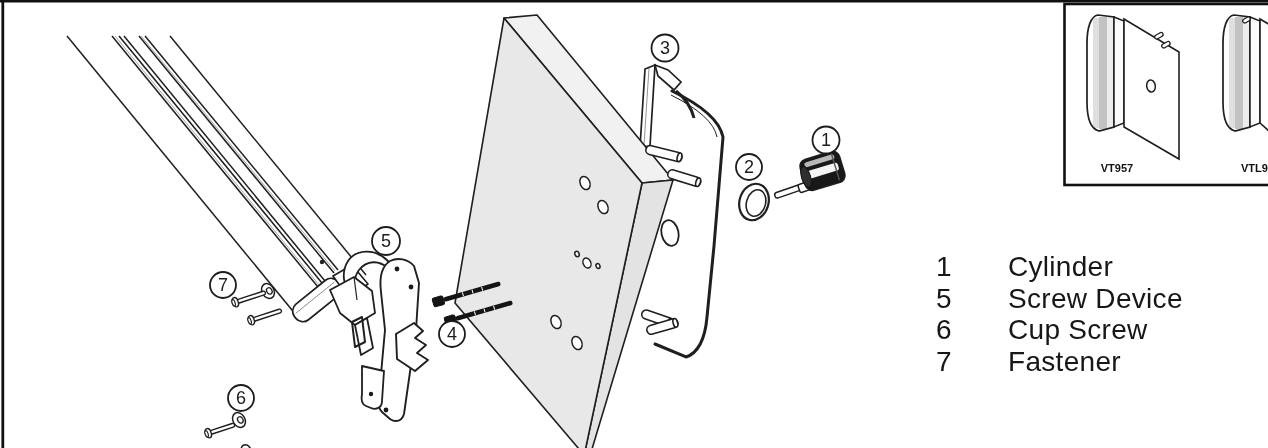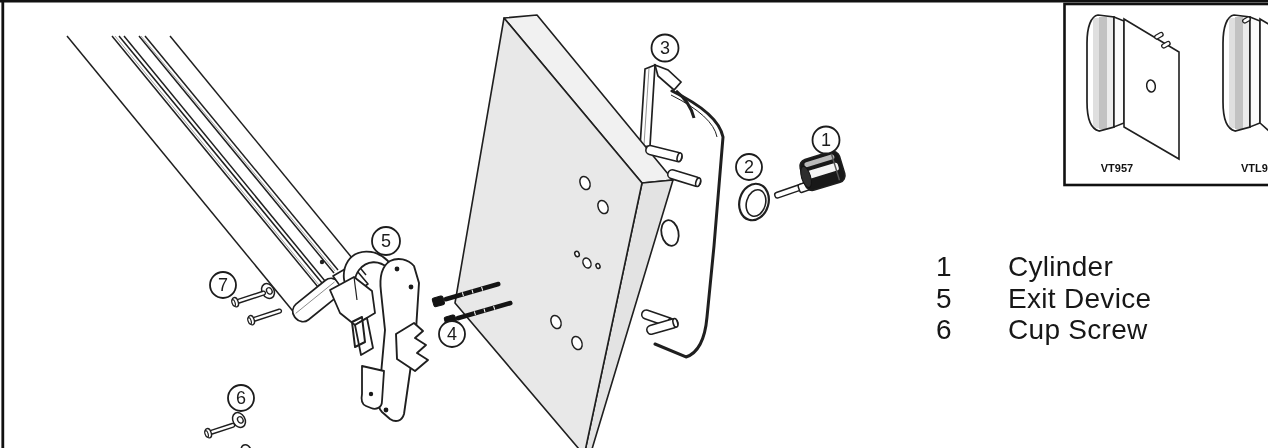--- a/index.html
+++ b/index.html
@@ -232,19 +232,22 @@
     <text class="inset-label" x="1241" y="172" text-anchor="start">VTL9</text>
     <rect x="1064.5" y="4" width="215" height="181" fill="none" stroke="#111" stroke-width="2.6"></rect>
   </g>
 </svg>
 
   <div id="parts-list">
     <div class="plrow">
       <span class="plnum">1</span><span class="pllabel">Cylinder</span>
     </div>
     <div class="plrow">
-      <span class="plnum">5</span><span class="pllabel">Exit Device</span>
+      <span class="plnum">5</span><span class="pllabel">Screw Device</span>
     </div>
     <div class="plrow">
       <span class="plnum">6</span><span class="pllabel">Cup Screw</span>
+    </div>
+    <div class="plrow">
+      <span class="plnum">7</span><span class="pllabel">Fastener</span>
     </div>
   </div>
 </div>
 
 </body></html>

